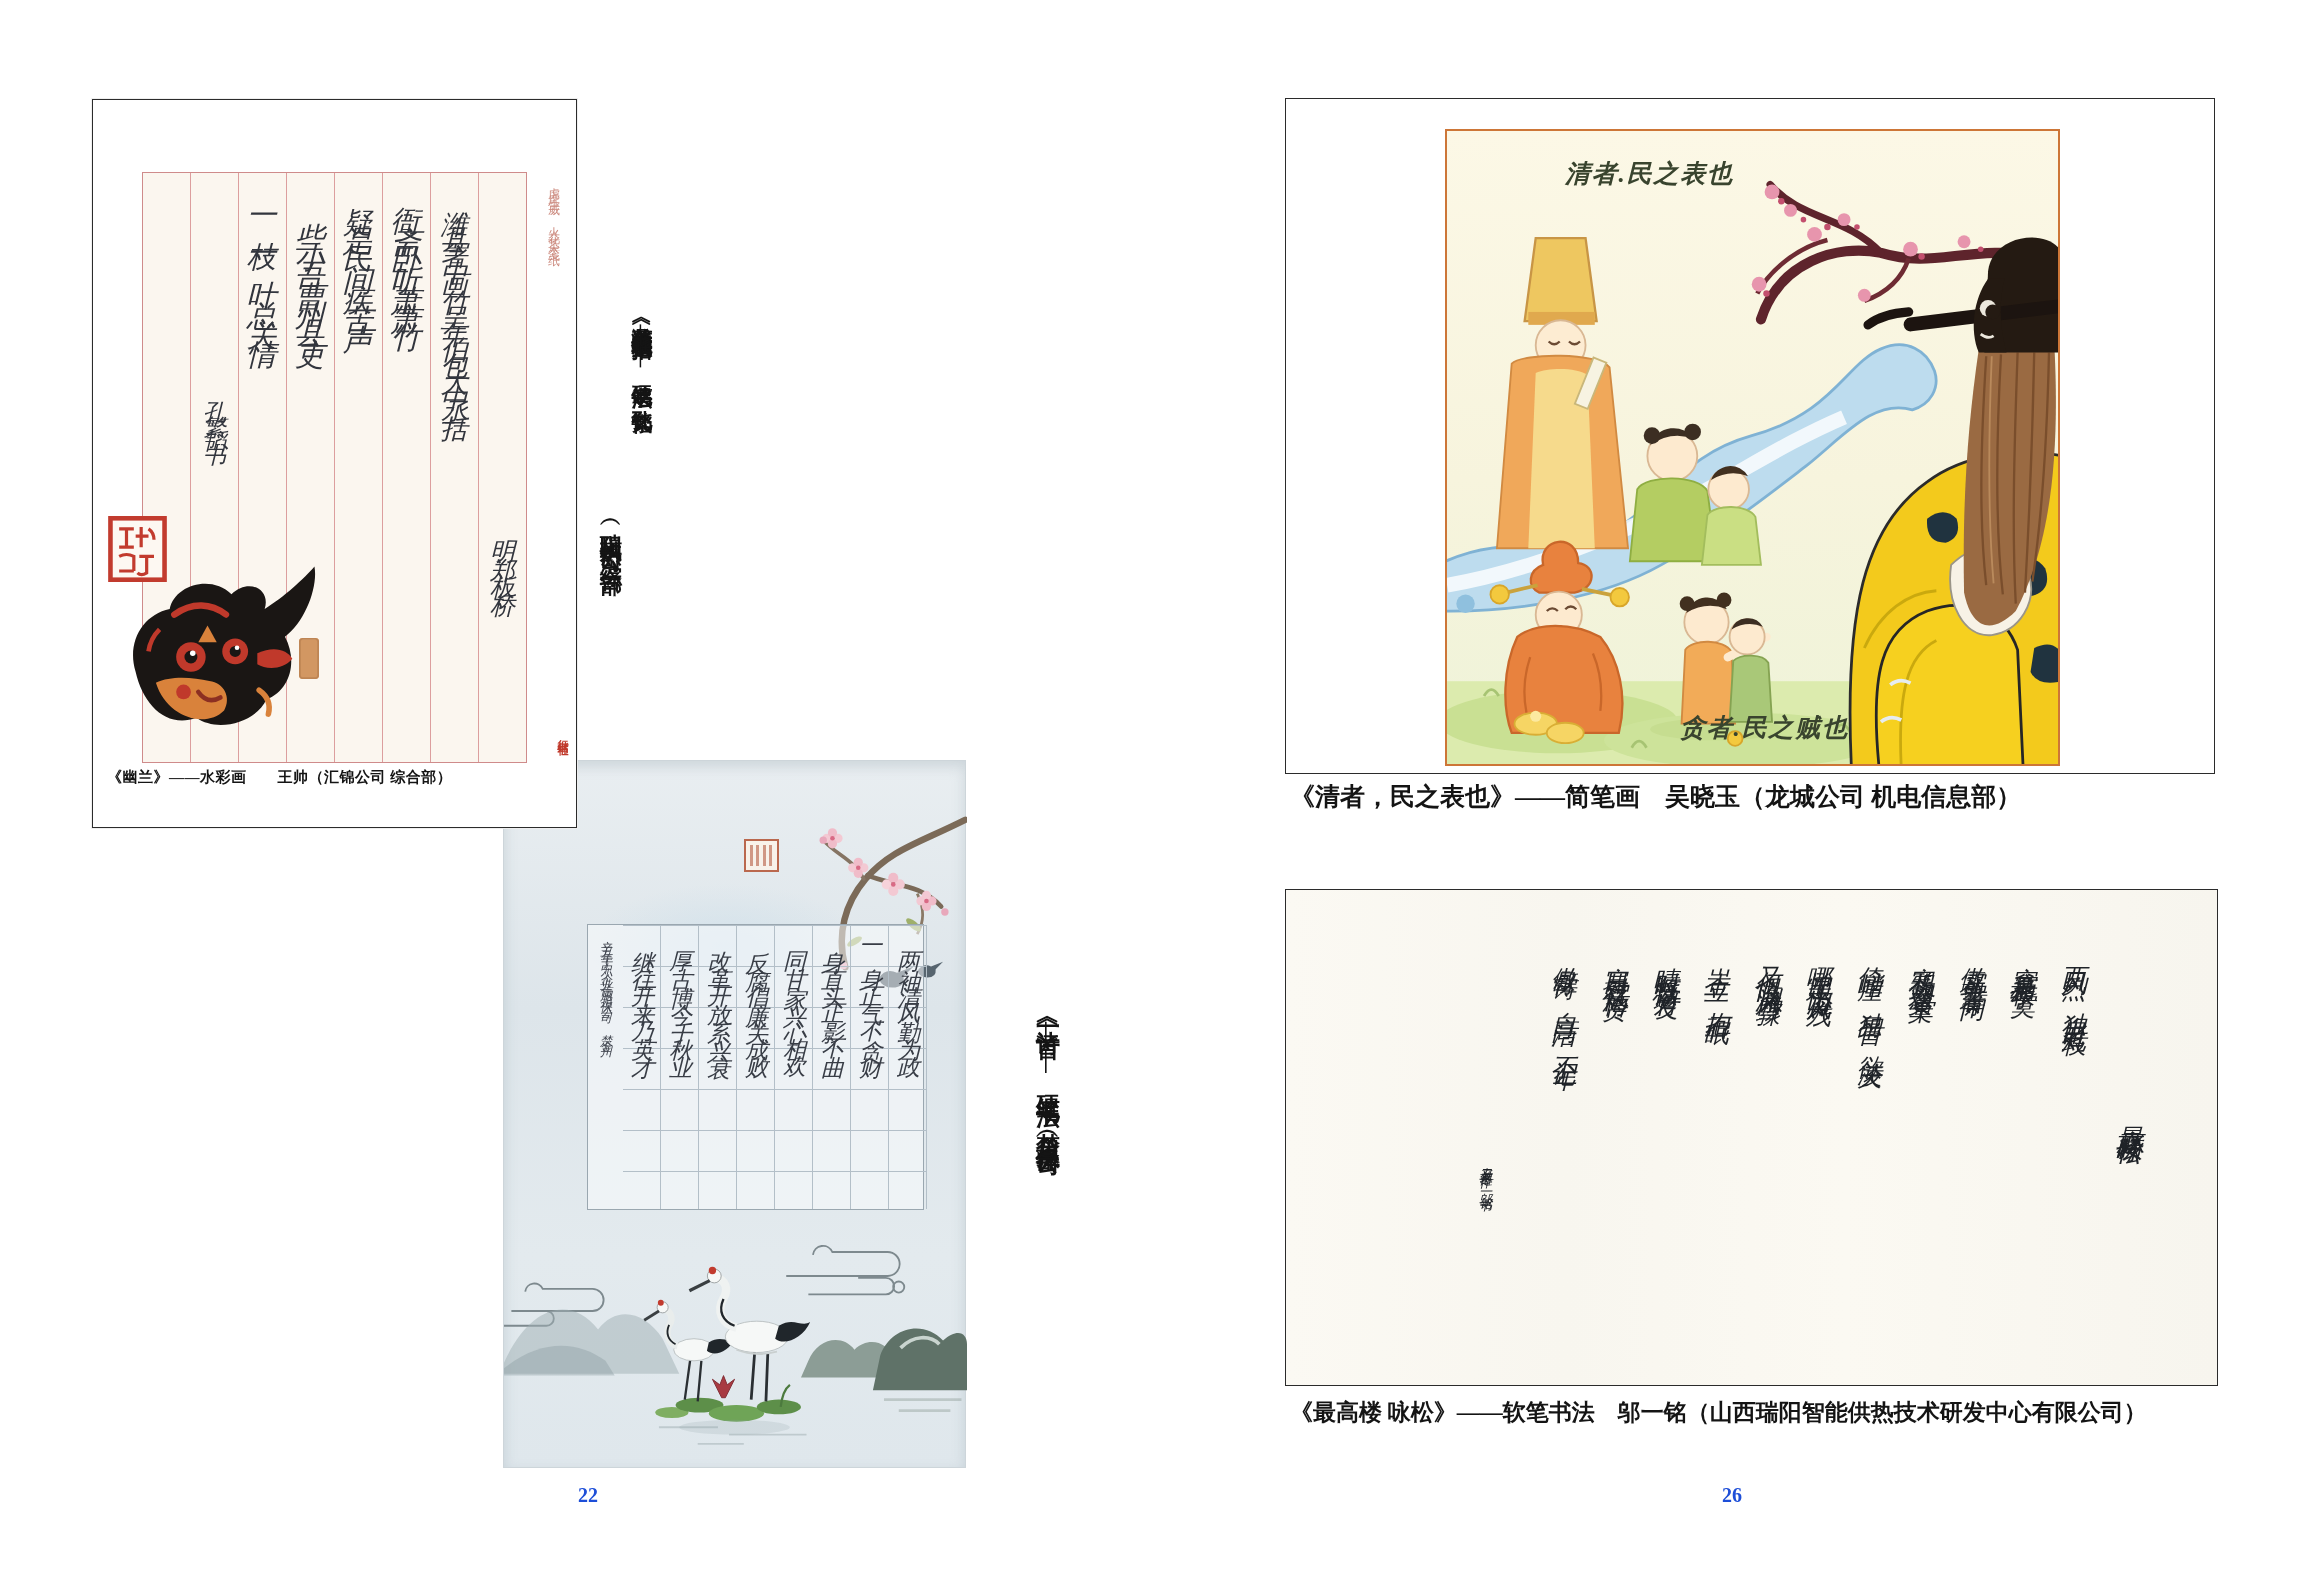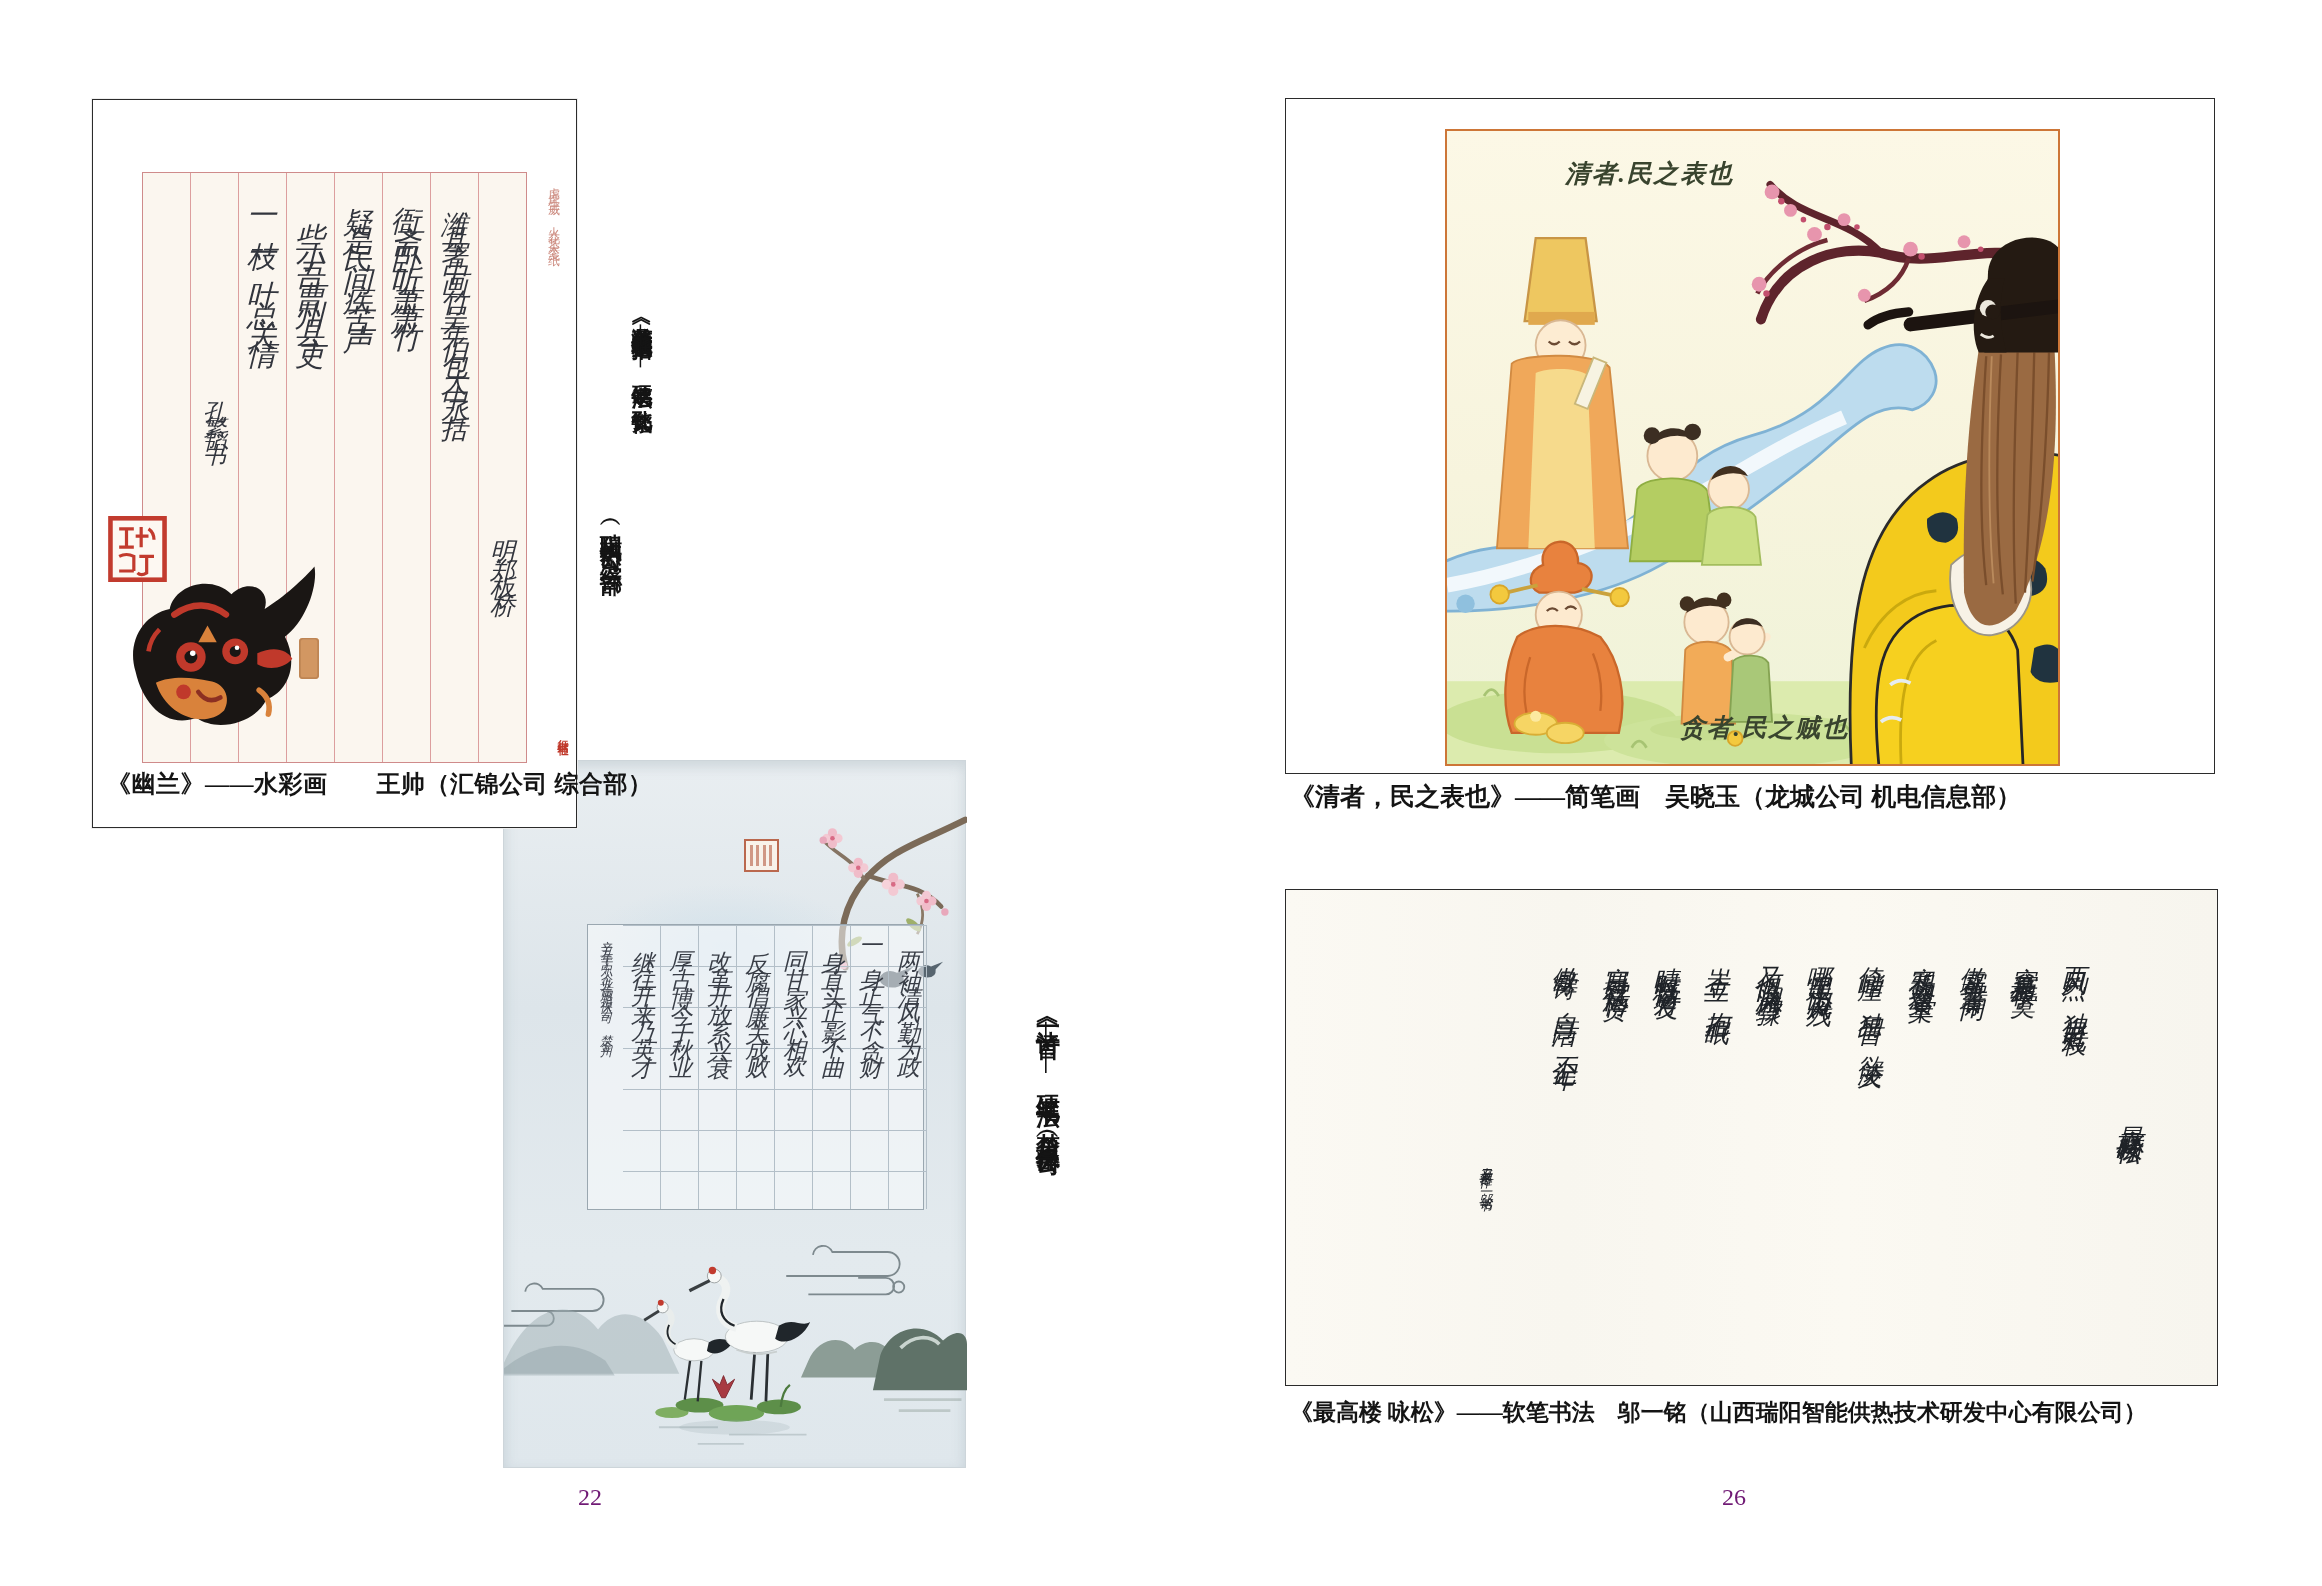--- a/index.html
+++ b/index.html
@@ -17,21 +17,21 @@
   .rcol:last-child{border-left:none;}
   .attr-col{font-size:25px;letter-spacing:17.5px;padding-top:347px;}
   .title-col{font-size:27px;letter-spacing:15.7px;padding-top:16.6px;}
   .poem-col{font-size:29.5px;letter-spacing:19.4px;padding-top:11px;}
   .poem-col.lo{padding-top:26px;}
   .sig-col{font-size:23px;letter-spacing:14px;padding-top:210px;}
   .margin-note{left:452px;top:78px;height:240px;font-size:12px;letter-spacing:5.5px;
                color:#cc8a7e;writing-mode:vertical-rl;}
   .studio-mark{left:462px;top:630px;height:46px;font-size:11px;letter-spacing:1.8px;
                color:#c0392b;writing-mode:vertical-rl;font-weight:bold;}
-  .inframe-caption{left:14px;top:668px;font-size:24px;font-weight:bold;color:#141414;
+  .inframe-caption{left:14px;top:668px;font-size:15px;font-weight:bold;color:#141414;
                    letter-spacing:0.5px;white-space:nowrap;}
   
   .vcap{writing-mode:vertical-rl;font-weight:bold;color:#141414;white-space:nowrap;}
   .vcap-main{left:628px;top:310px;height:554px;font-size:21px;letter-spacing:0.9px;z-index:4;}
   .vcap-affil{left:596px;top:310px;height:563px;font-size:22px;letter-spacing:3.7px;
               padding-top:202px;box-sizing:border-box;z-index:4;}
   .vcap-crane{left:1032px;top:1008px;height:545px;font-size:24px;letter-spacing:2.8px;z-index:4;}
   
   .crane-paper{left:503px;top:760px;width:463px;height:708px;z-index:1;
                background:linear-gradient(180deg,#e9eef1 0%,#dde5ea 35%,#e3eaee 70%,#dfe7ec 100%);
@@ -45,21 +45,21 @@
       repeating-linear-gradient(90deg,#b65a3d 0 2.8px,transparent 2.8px 6.5px);opacity:.65;}
   .grid-block{left:83px;top:163px;width:337px;height:286px;border:1.8px solid #9aa7b0;
               box-sizing:border-box;display:flex;background:rgba(250,252,253,.55);}
   .grid-sig{width:35px;height:100%;writing-mode:vertical-rl;font-size:12px;letter-spacing:5.5px;
             line-height:35px;color:#40454f;padding-top:5.5px;box-sizing:border-box;font-style:italic;}
   .grid-cells{position:relative;flex:1;writing-mode:vertical-rl;
       background-image:repeating-linear-gradient(to left,#b3bfc8 0 0.9px,transparent 0.9px 38px),
                        repeating-linear-gradient(to bottom,#b3bfc8 0 0.9px,transparent 0.9px 41px);}
   .gcol{width:38px;height:100%;font-size:23px;letter-spacing:17.5px;line-height:38px;
         color:#383d46;padding-top:8.3px;box-sizing:border-box;font-style:italic;}
-  .pagenum{font-size:24px;color:#701a75;z-index:5;}
+  .pagenum{font-size:20px;color:#1d4ed8;z-index:5;font-weight:bold;}
   
   .frame-tr{left:1285px;top:98px;width:930px;height:676px;}
   .painting{left:159px;top:30px;width:615px;height:637px;border:2.8px solid #cd7637;
             box-sizing:border-box;background:linear-gradient(180deg,#fcf8e6 0%,#f7f4dd 55%,#eef3d8 100%);
             overflow:hidden;}
   .inscription{position:absolute;font-size:25px;letter-spacing:1.8px;color:#39442e;
                font-style:italic;font-weight:bold;white-space:nowrap;}
   .insc-top{left:118px;top:26px;}
   .insc-bottom{left:233px;top:580px;}
   .hcap{font-weight:bold;color:#141414;white-space:nowrap;z-index:4;}

